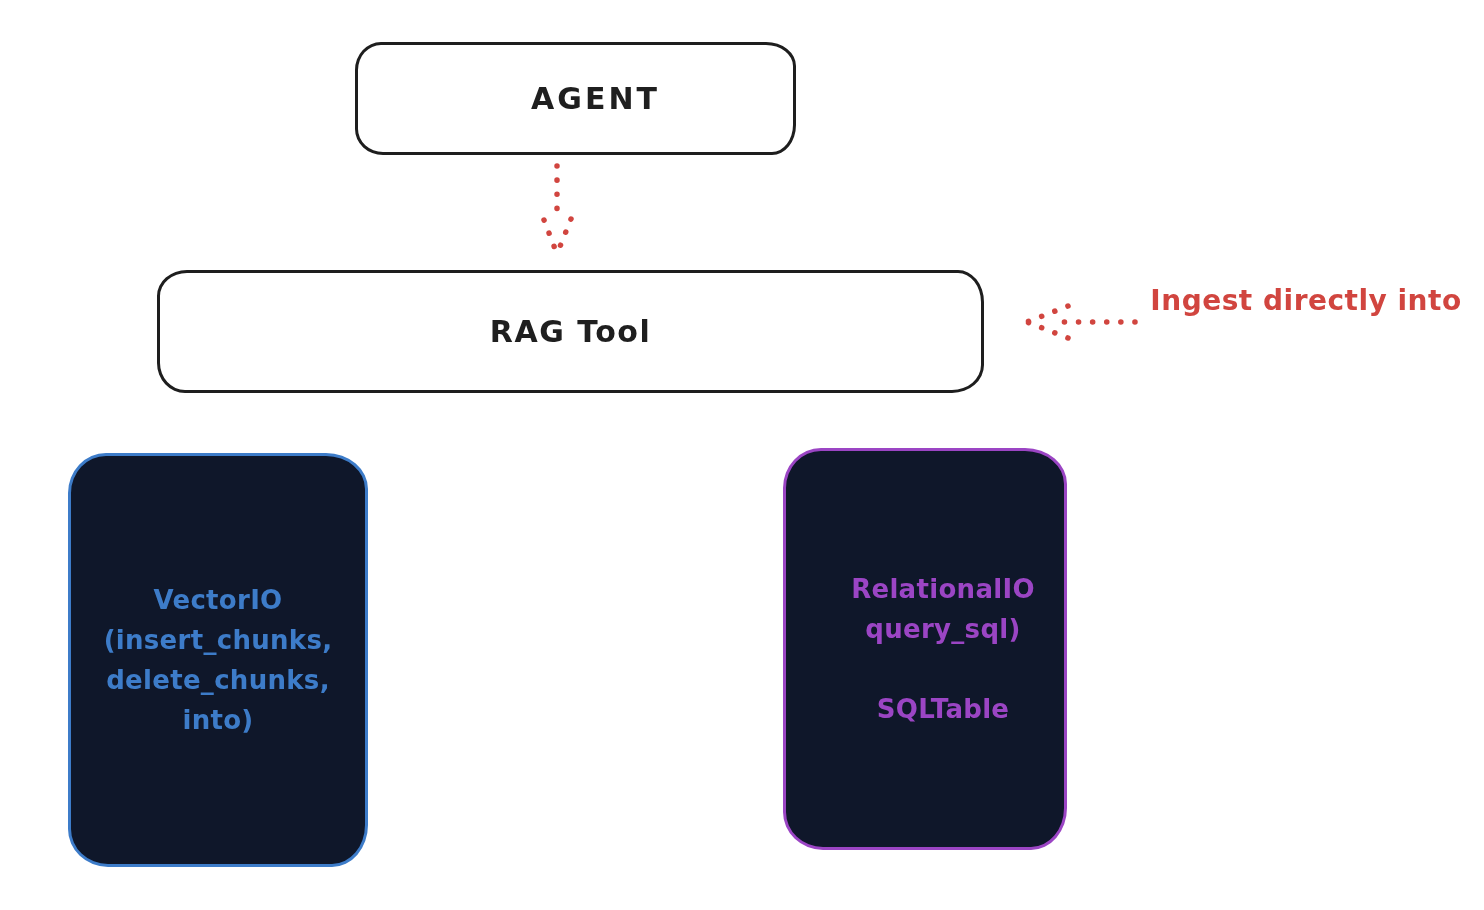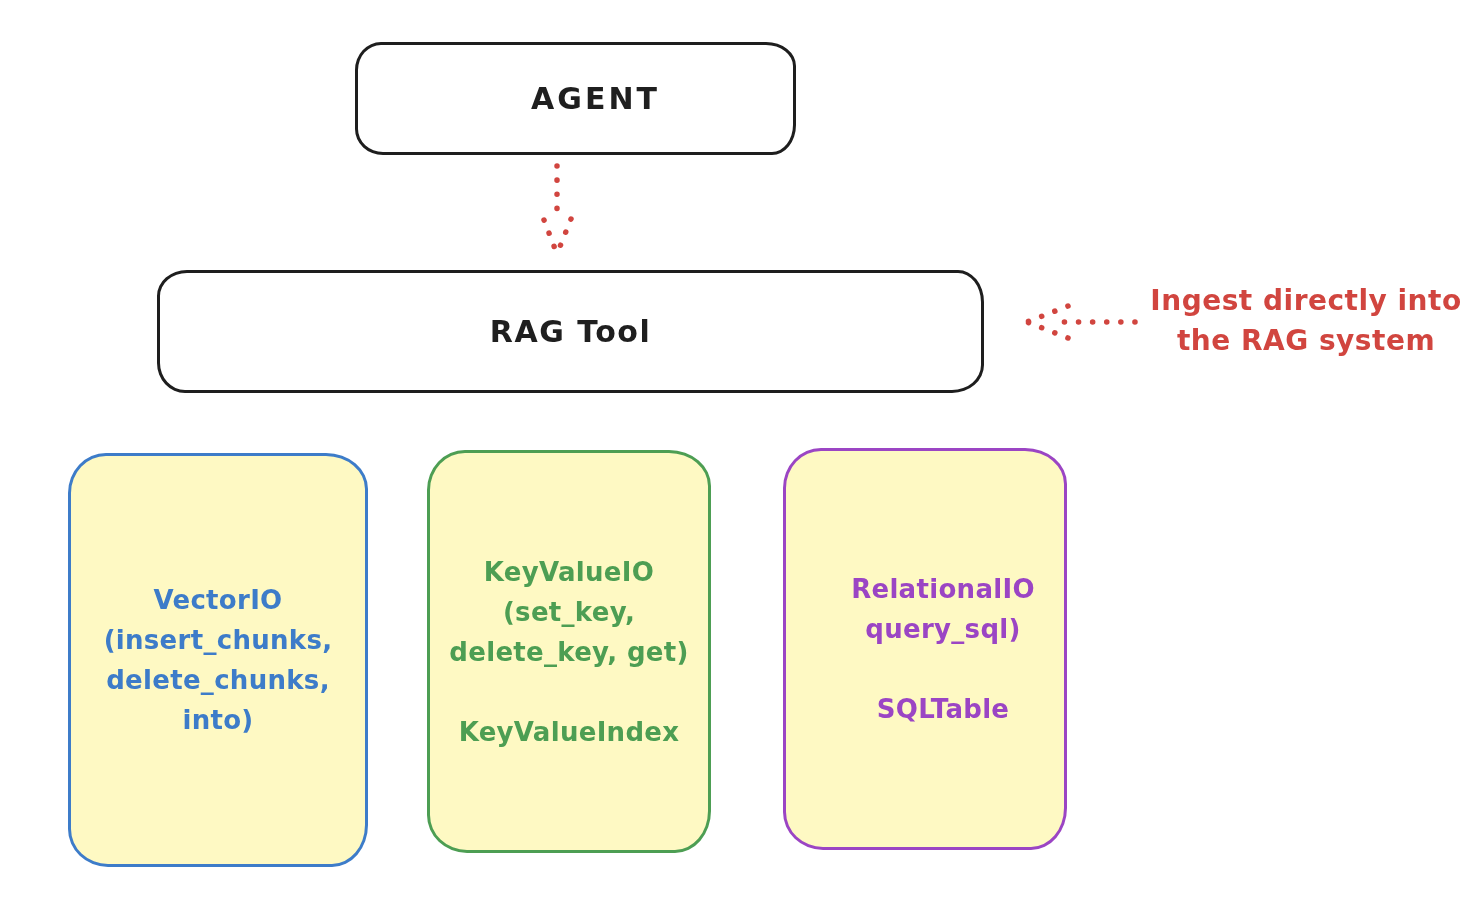--- a/index.html
+++ b/index.html
@@ -39,21 +39,21 @@
     letter-spacing: 3px;
   }
   .ragtool-box .node-label {
     font-weight: 600;
     letter-spacing: 1.5px;
   }
 
   
   .io-box {
     position: absolute;
-    background: #fef9c3;
+    background: #0f172a;
     border-style: solid;
     border-width: 3.5px;
     border-radius: 38px 42px 36px 40px / 40px 36px 42px 38px;
     display: flex;
     flex-direction: column;
     align-items: center;
     justify-content: center;
     text-align: center;
     font-size: 26px;
     font-weight: 600;
@@ -105,36 +105,29 @@
     <span class="node-label">RAG Tool</span>
   </div>
 
   <svg class="arrow" style="left:1015px; top:295px;" width="130" height="55" aria-hidden="true">
     <line x1="120" y1="27" x2="48" y2="27"></line>
     <path d="M53 11 L12 27 M53 43 L12 27"></path>
   </svg>
 
   <div class="annotation">
     <div>Ingest directly into</div>
-    <div>the RAG system</div>
   </div>
 
   <div class="io-box vector">
     <div>VectorIO</div>
     <div>(insert_chunks,</div>
     <div>delete_chunks,</div>
     <div>into)</div>
   </div>
 
-  <div class="io-box keyvalue">
-    <div>KeyValueIO</div>
-    <div>(set_key,</div>
-    <div>delete_key, get)</div>
-    <div class="io-index">KeyValueIndex</div>
-  </div>
 
   <div class="io-box relational">
     <div>RelationalIO</div>
     <div>query_sql)</div>
     <div class="io-index">SQLTable</div>
   </div>
 
 </div>
 
 </body></html>

